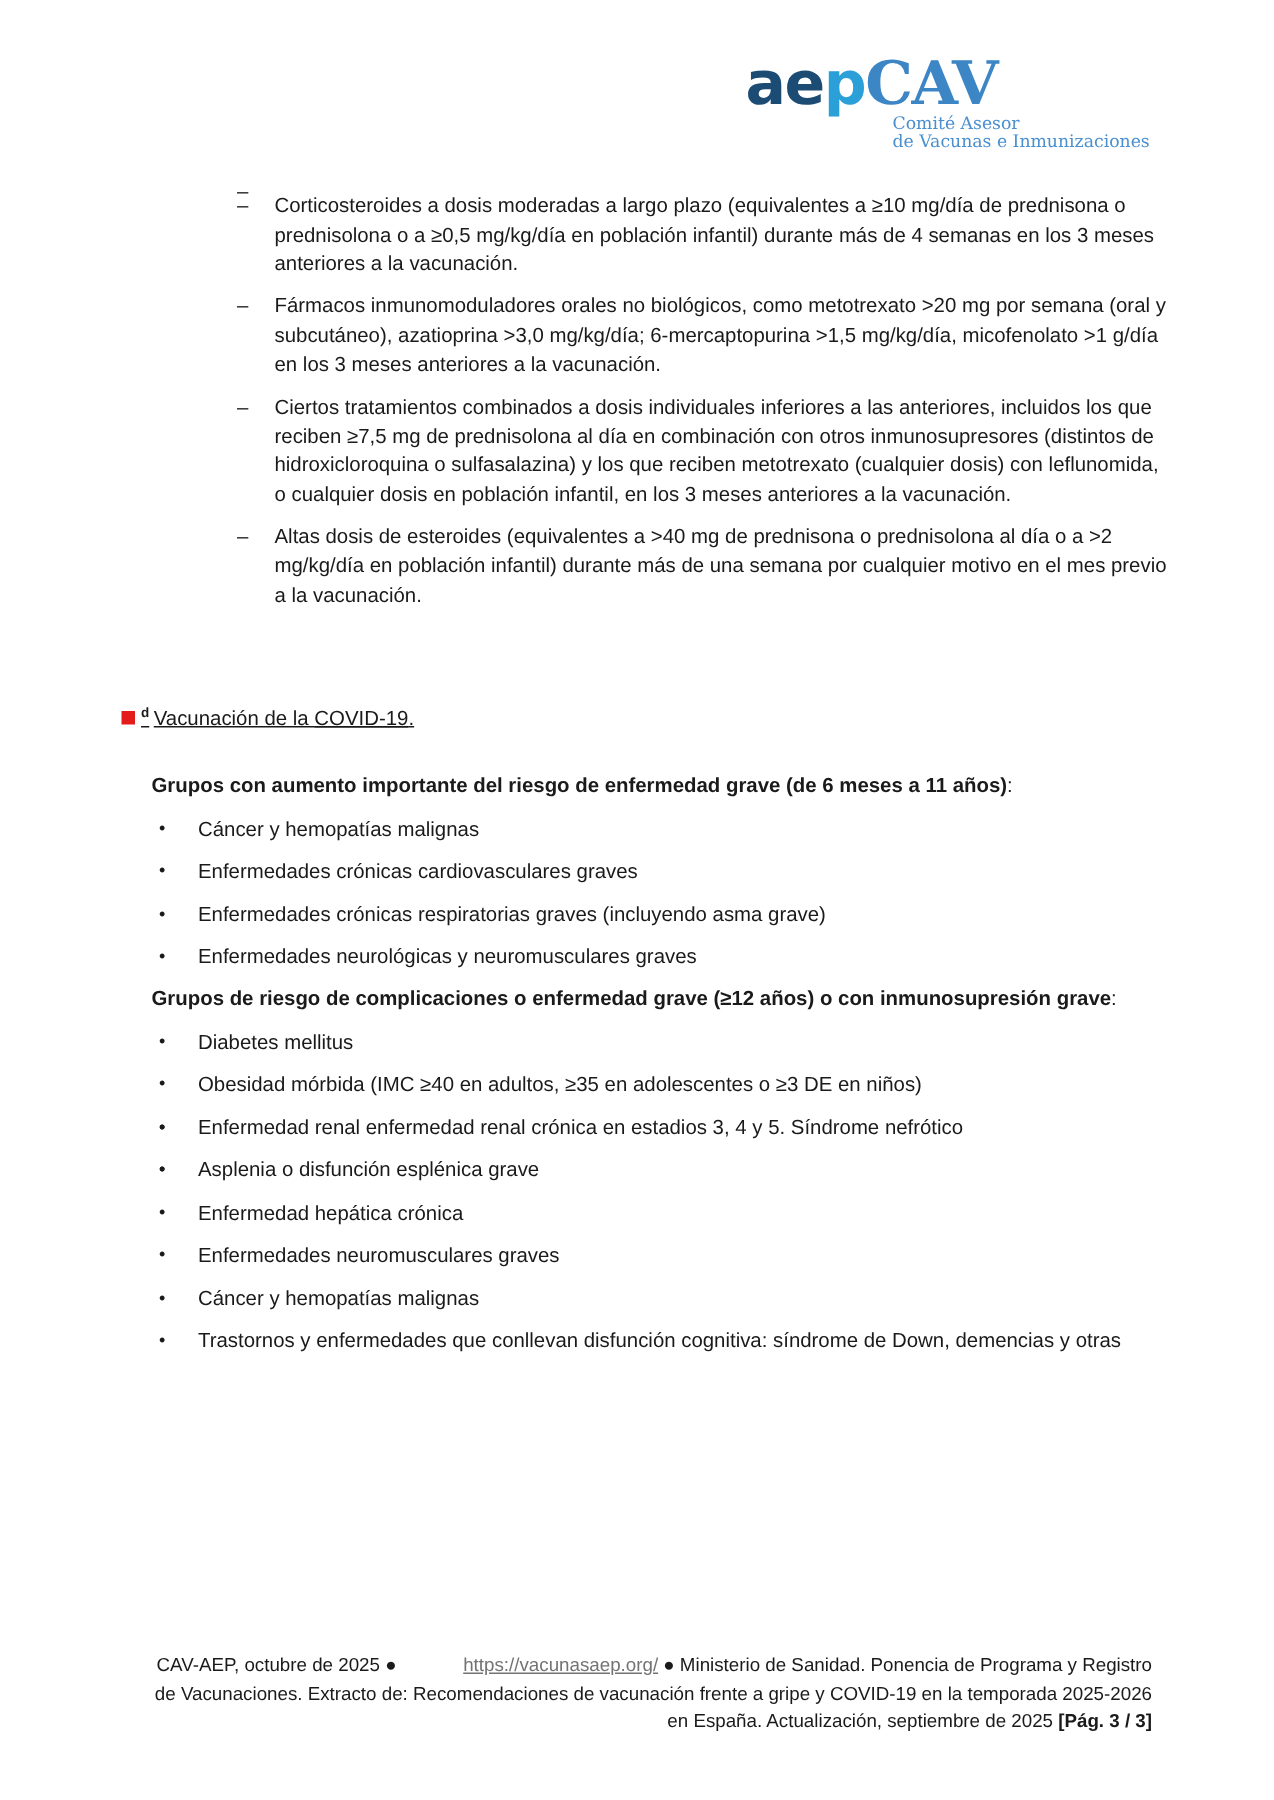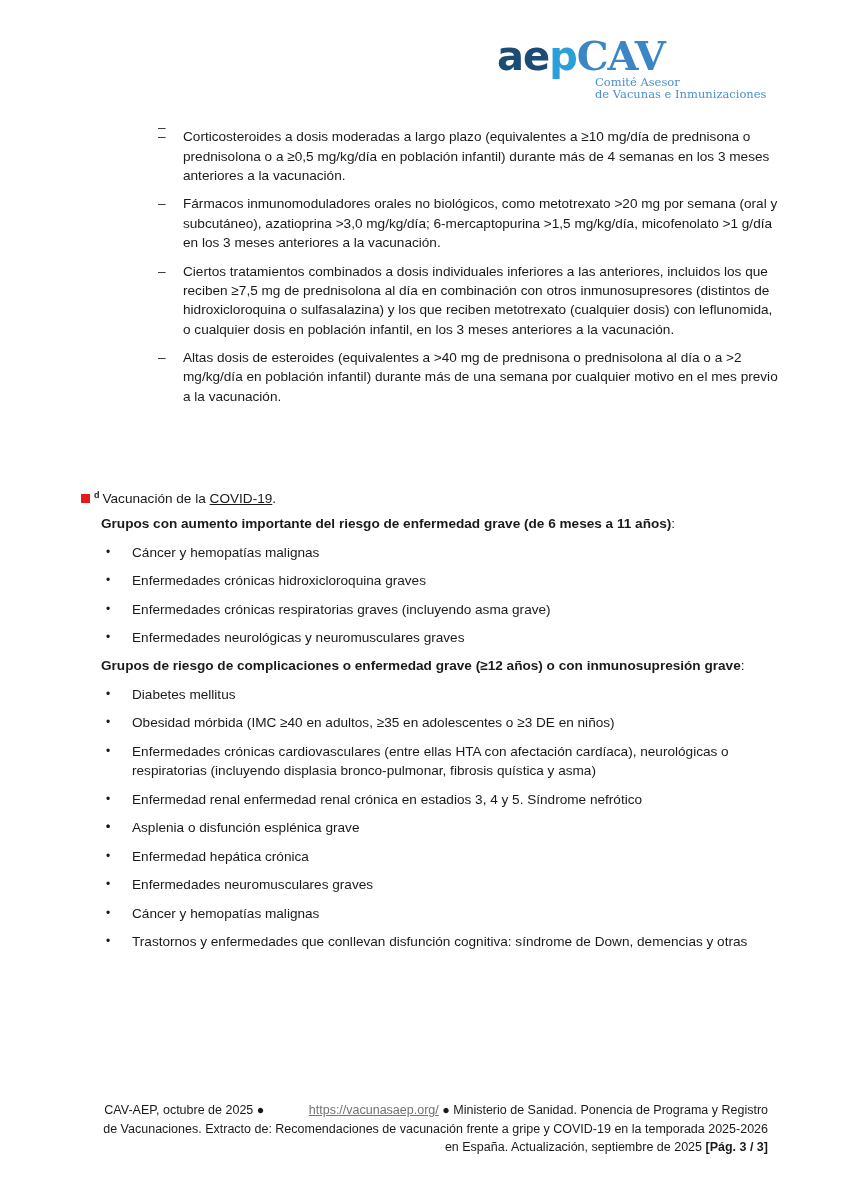--- a/index.html
+++ b/index.html
@@ -16,21 +16,21 @@
   .logo-cav { color: #3d86c6; font-family: "DejaVu Serif", serif; font-weight: bold; }
   .logo-sub { position: absolute; left: 98px; top: 36px; font-family: "DejaVu Serif", serif;
               font-size: 11.5px; line-height: 12px; color: #4a8fcf; white-space: nowrap; }
 
   
   .dash-list { position: absolute; left: 158px; top: 118px; width: 620px; margin: 0; padding: 0; list-style: none; }
   .dash-item { position: relative; padding-left: 25px; font-size: 13.6px; line-height: 19.3px; margin-bottom: 9.3px; }
   .dash-mark { position: absolute; left: 0; top: 0; }
 
   
-  .covid-line { position: absolute; left: 81px; top: 486px; font-size: 13.6px; line-height: 19px; }
+  .covid-line { position: absolute; left: 81px; top: 466px; font-size: 13.6px; line-height: 19px; text-decoration: underline; }
   .red-square { display: inline-block; width: 9px; height: 9px; background: #e31b1b; margin-right: 4px; vertical-align: 0px; }
   .sup { font-size: 9px; font-weight: bold; vertical-align: 5px; margin-right: 3px; }
   .underline { text-decoration: underline; }
 
   .heading { position: absolute; left: 81px; font-size: 13.6px; line-height: 19px; font-weight: bold; margin-left: 20px; }
   .heading .colon { font-weight: normal; }
 
   .bullet-list { position: absolute; left: 106px; width: 680px; margin: 0; padding: 0; list-style: none; }
   .bullet-item { position: relative; padding-left: 26px; font-size: 13.6px; line-height: 19.3px; margin-bottom: 9.2px; }
   .bullet-mark { position: absolute; left: 0; top: 0; font-size: 12px; }
@@ -66,32 +66,32 @@
 
   <div class="covid-line">
     <span class="red-square"></span><span class="sup">d</span><span>Vacunación de la </span><span class="underline">COVID-19</span><span>.</span>
   </div>
 
   <div class="heading" style="top:514px;">
     <span>Grupos con aumento importante del riesgo de enfermedad grave (de 6 meses a 11 años)</span><span class="colon">:</span>
   </div>
   <ul class="bullet-list" style="top:543px;">
     <li class="bullet-item"><span class="bullet-mark">•</span><span>Cáncer y hemopatías malignas</span></li>
-    <li class="bullet-item"><span class="bullet-mark">•</span><span>Enfermedades crónicas hidroxicloroquina graves</span></li>
+    <li class="bullet-item"><span class="bullet-mark">•</span><span>Enfermedades crónicas cardiovasculares graves</span></li>
     <li class="bullet-item"><span class="bullet-mark">•</span><span>Enfermedades crónicas respiratorias graves (incluyendo asma grave)</span></li>
     <li class="bullet-item"><span class="bullet-mark">•</span><span>Enfermedades neurológicas y neuromusculares graves</span></li>
   </ul>
 
   <div class="heading" style="top:656px;">
     <span>Grupos de riesgo de complicaciones o enfermedad grave (≥12 años) o con inmunosupresión grave</span><span class="colon">:</span>
   </div>
   <ul class="bullet-list" style="top:685px;">
     <li class="bullet-item"><span class="bullet-mark">•</span><span>Diabetes mellitus</span></li>
     <li class="bullet-item"><span class="bullet-mark">•</span><span>Obesidad mórbida (IMC ≥40 en adultos, ≥35 en adolescentes o ≥3 DE en niños)</span></li>
-    <li class="bullet-item"><span class="bullet-mark">•</span><span>Enfermedades crónicas cardiovasculares (entre ellas HTA con afectación cardíaca), neurológicas o respiratorias (incluyendo displasia bronco-pulmonar, fibrosis quística y asma)</span></li>
+    <li class="bullet-item"><span class="bullet-mark">•</span></li>
     <li class="bullet-item"><span class="bullet-mark">•</span><span>Enfermedad renal enfermedad renal crónica en estadios 3, 4 y 5. Síndrome nefrótico</span></li>
     <li class="bullet-item"><span class="bullet-mark">•</span></li>
     <li class="bullet-item"><span class="bullet-mark">•</span><span>Asplenia o disfunción esplénica grave</span></li>
     <li class="bullet-item"><span class="bullet-mark">•</span><span>Enfermedad hepática crónica</span></li>
     <li class="bullet-item"><span class="bullet-mark">•</span><span>Enfermedades neuromusculares graves</span></li>
     <li class="bullet-item"><span class="bullet-mark">•</span><span>Cáncer y hemopatías malignas</span></li>
     <li class="bullet-item"><span class="bullet-mark">•</span><span>Trastornos y enfermedades que conllevan disfunción cognitiva: síndrome de Down, demencias y otras</span></li>
   </ul>
 
   <div class="footer">

